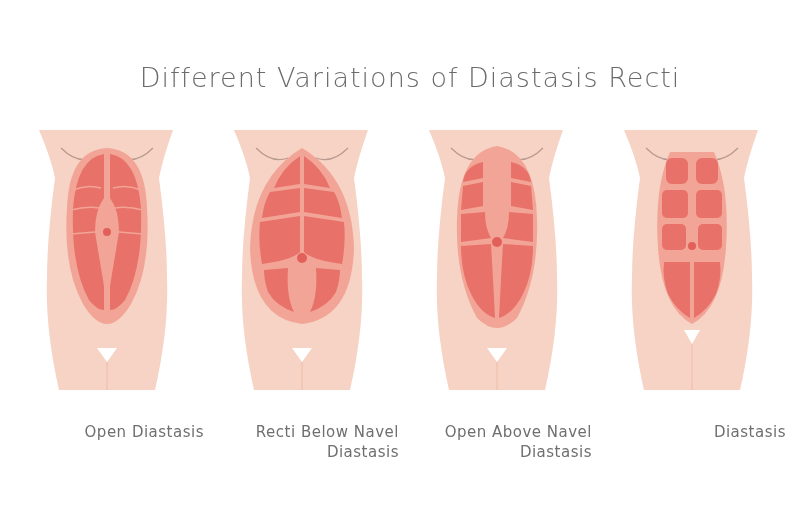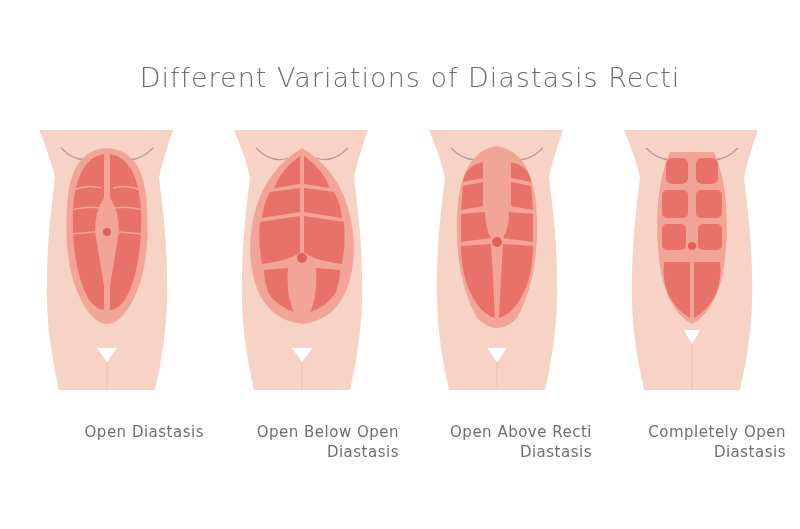--- a/index.html
+++ b/index.html
@@ -89,23 +89,22 @@
     <path d="M108 134 L82 134 L82 190 Q96 182 104 166 Q110 150 108 134 Z" fill="#e8716a"></path>
     <path d="M72 202 L88 202 L80 216 Z" fill="#ffffff"></path>
     <path d="M80 216 L80 262" stroke="#eebcaa" stroke-width="1"></path>
   </svg>
 </div>
 
 <div class="label" style="left:4px;">
   <div>Open Diastasis</div>
 </div>
 <div class="label" style="left:199px;">
-  <div>Open Below Open</div>
+  <div>Recti Below Navel</div>
   <div>Diastasis</div>
 </div>
 <div class="label" style="left:392px;">
-  <div>Open Above Recti</div>
+  <div>Open Above Navel</div>
   <div>Diastasis</div>
 </div>
 <div class="label" style="left:586px;">
-  <div>Completely Open</div>
   <div>Diastasis</div>
 </div>
 
 </body></html>

